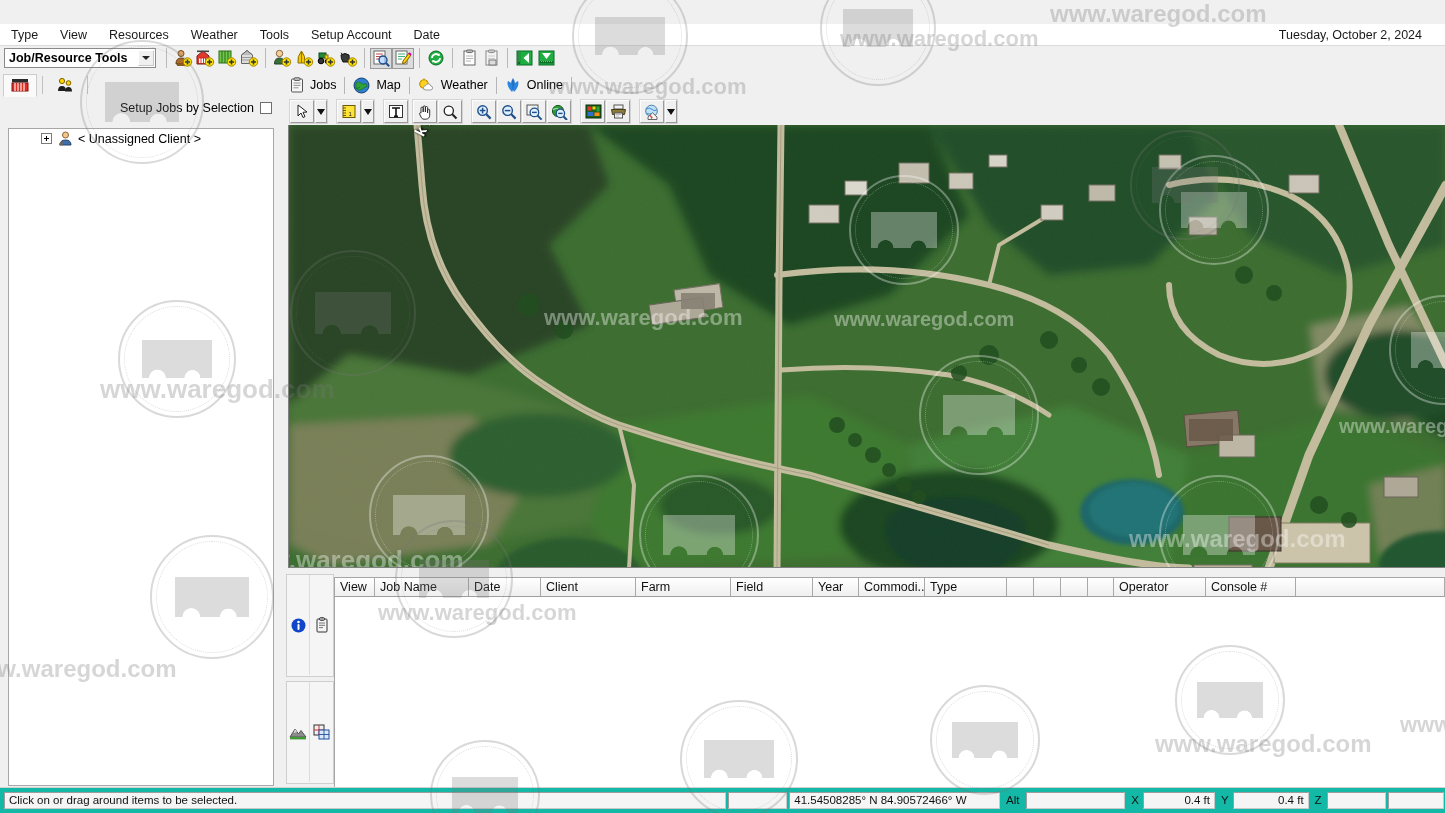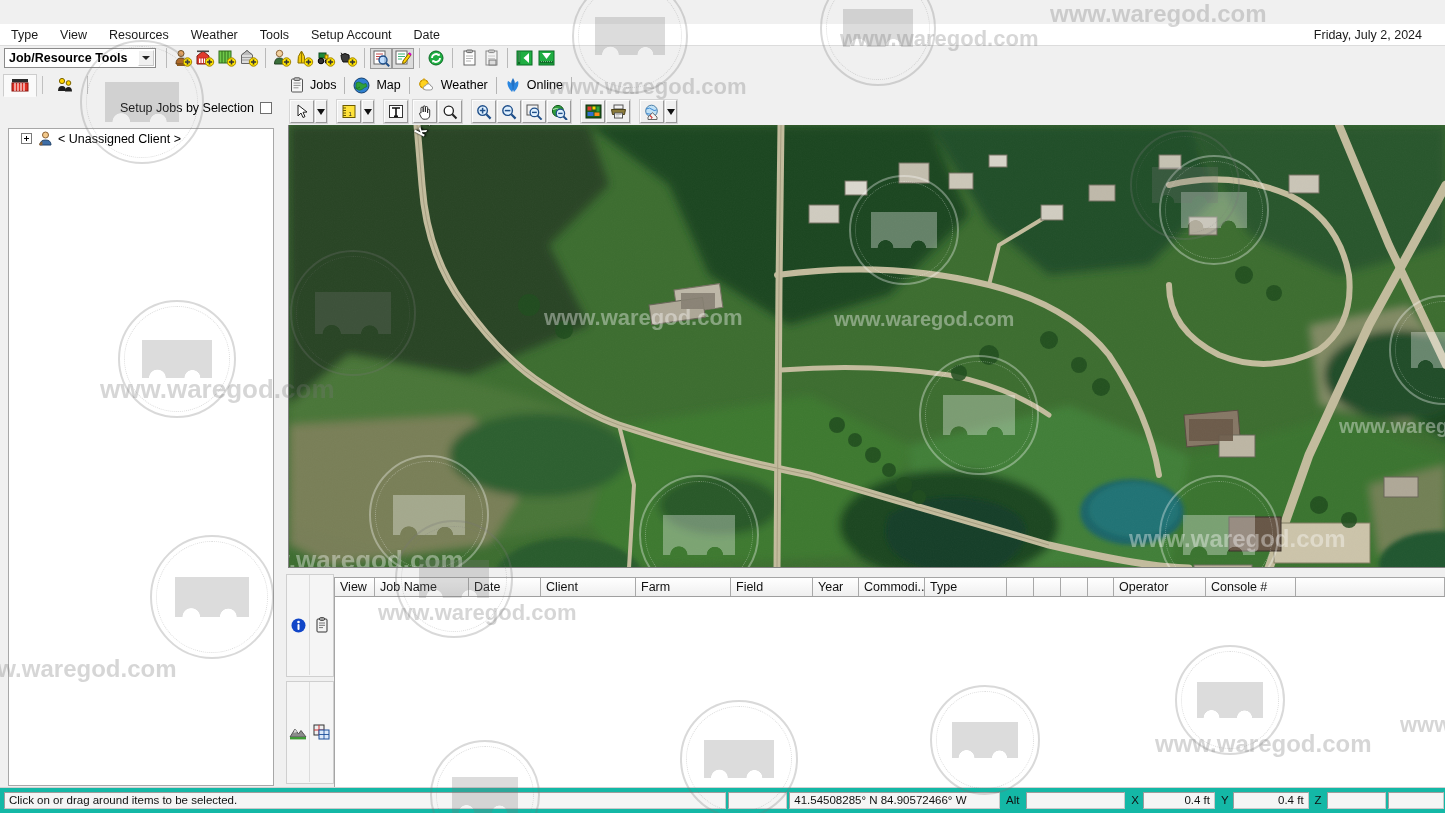--- a/index.html
+++ b/index.html
@@ -95,21 +95,21 @@
   .lp-vsep { width:1px; height:18px; background:#c0c0c0; margin:0 5px; }
   .filterrow {
     position: absolute; right: 6px; top: 31px; display: flex; align-items: center; font-size: 12.5px;
   }
   .chk { width: 12px; height: 12px; border: 1px solid #6f6f6f; background: #fff; margin-left: 6px; }
   .treebox {
     position: absolute; left: 8px; top: 58px; right: 4px; bottom: 4px;
     background: #ffffff; border: 1px solid #a7a7a7;
   }
   .tree-row { display: flex; align-items: center; height: 19px; padding-left: 4px; font-size: 12.5px; }
-  .tree-row.indent { padding-left: 12px; }
+  .tree-row.indent { padding-left: 32px; }
   .expander {
     width: 11px; height: 11px; border: 1px solid #7a7a7a; background: #fff;
     display: flex; align-items: center; justify-content: center; margin-right: 5px; flex: none;
     position: relative; font-size: 9px; line-height: 9px; color: #000;
   }
   .expander:before { content:""; position:absolute; left:2px; top:4px; width:5px; height:1px; background:#000; }
   .expander.plus:after { content:""; position:absolute; left:4px; top:2px; width:1px; height:5px; background:#000; }
   .usericon { width: 17px; height: 15px; margin-right: 4px; flex: none; }
   .treetext { white-space: nowrap; }
 
@@ -216,21 +216,21 @@
 
 
   <div class="menubar">
     <div class="menu-item">Type</div>
     <div class="menu-item">View</div>
     <div class="menu-item">Resources</div>
     <div class="menu-item">Weather</div>
     <div class="menu-item">Tools</div>
     <div class="menu-item">Setup Account</div>
     <div class="menu-item">Date</div>
-    <div class="menu-date">Friday, July 2, 2024</div>
+    <div class="menu-date">Tuesday, October 2, 2024</div>
   </div>
 
   <div class="maintoolbar">
     <div class="combo">
       <span>Job/Resource Tools</span>
       <span class="arrowbox">
           <i></i>
         </span>
     </div>
     <div class="tbsep" style="margin-left:10px;"></div>

